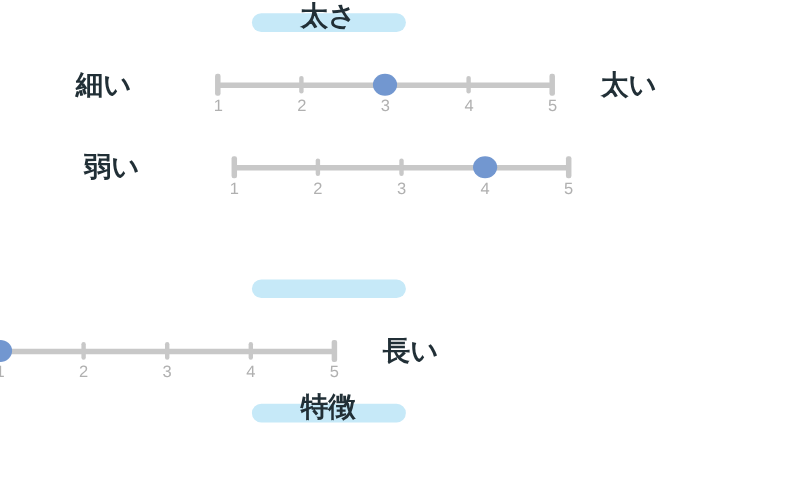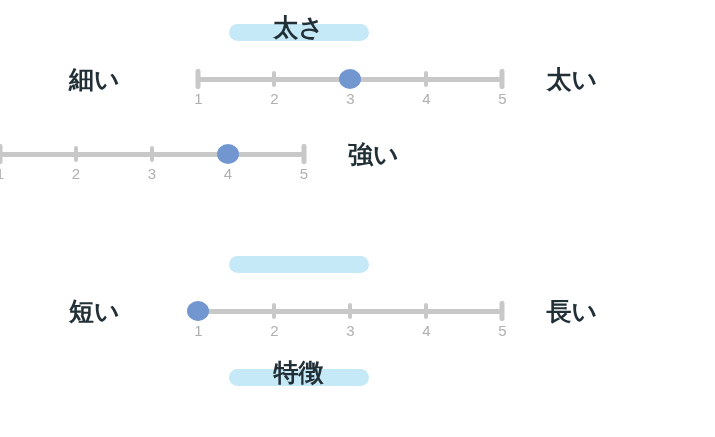--- a/index.html
+++ b/index.html
@@ -8,21 +8,21 @@
     background: #ffffff;
     font-family: "Liberation Sans", "DejaVu Sans", sans-serif;
   }
   .stage {
     position: relative;
     width: 597px;
     height: 437px;
     background: #ffffff;
     overflow: hidden;
     box-sizing: border-box;
-    padding-top: 12px;
+    padding-top: 0;
   }
   .slider-section { height: 105px; }
 
   
   .title-wrap {
     position: relative;
     height: 30px;
     display: flex;
     justify-content: center;
     align-items: flex-start;
@@ -45,21 +45,21 @@
     line-height: 30px;
     color: var(--title-text, #212f36);
     white-space: nowrap;
   }
 
   
   .slider-row {
     display: flex;
     align-items: center;
     height: 30px;
-    margin-top: 22px;
+    margin-top: 32px;
   }
   .side-label {
     font-size: 25px;
     font-weight: 700;
     line-height: 30px;
     color: var(--title-text, #212f36);
     box-sizing: border-box;
     white-space: nowrap;
   }
   .side-label.left  { width: 213px; text-align: center; padding-right: 10px; }
@@ -146,44 +146,43 @@
             <div class="tick-num" style="left: 75%;">4</div>
             <div class="tick end" style="left: 100%;"></div>
             <div class="tick-num" style="left: 100%;">5</div>
           </div>
       <div class="side-label right">太い</div>
     </div>
   </section>
 
   <section class="slider-section">
     <div class="slider-row">
+      <div class="side-label left">弱い</div>
       <div class="track-wrap">
         <div class="track"></div>
         <div class="dot" style="left: 75%;"></div>
       <div class="tick end" style="left: 0%;"></div>
             <div class="tick-num" style="left: 0%;">1</div>
             <div class="tick" style="left: 25%;"></div>
             <div class="tick-num" style="left: 25%;">2</div>
             <div class="tick" style="left: 50%;"></div>
             <div class="tick-num" style="left: 50%;">3</div>
             <div class="tick" style="left: 75%;"></div>
             <div class="tick-num" style="left: 75%;">4</div>
             <div class="tick end" style="left: 100%;"></div>
             <div class="tick-num" style="left: 100%;">5</div>
           </div>
-      <div class="side-label right">強い</div>
     </div>
   </section>
 
   <section class="slider-section">
     <div class="title-wrap">
       <span class="pill"></span>
     </div>
     <div class="slider-row">
-      <div class="side-label left">短い</div>
       <div class="track-wrap">
         <div class="track"></div>
         <div class="dot" style="left: 0%;"></div>
       <div class="tick end" style="left: 0%;"></div>
             <div class="tick-num" style="left: 0%;">1</div>
             <div class="tick" style="left: 25%;"></div>
             <div class="tick-num" style="left: 25%;">2</div>
             <div class="tick" style="left: 50%;"></div>
             <div class="tick-num" style="left: 50%;">3</div>
             <div class="tick" style="left: 75%;"></div>

